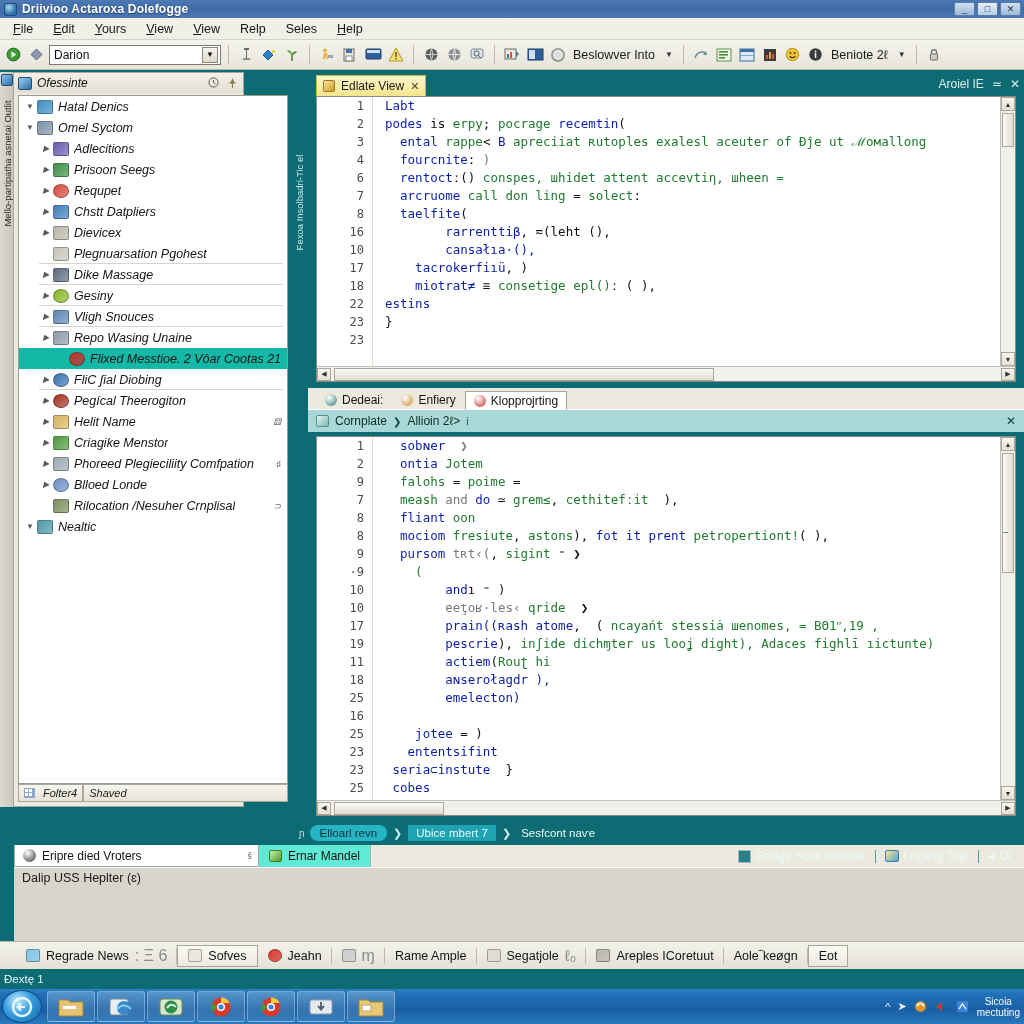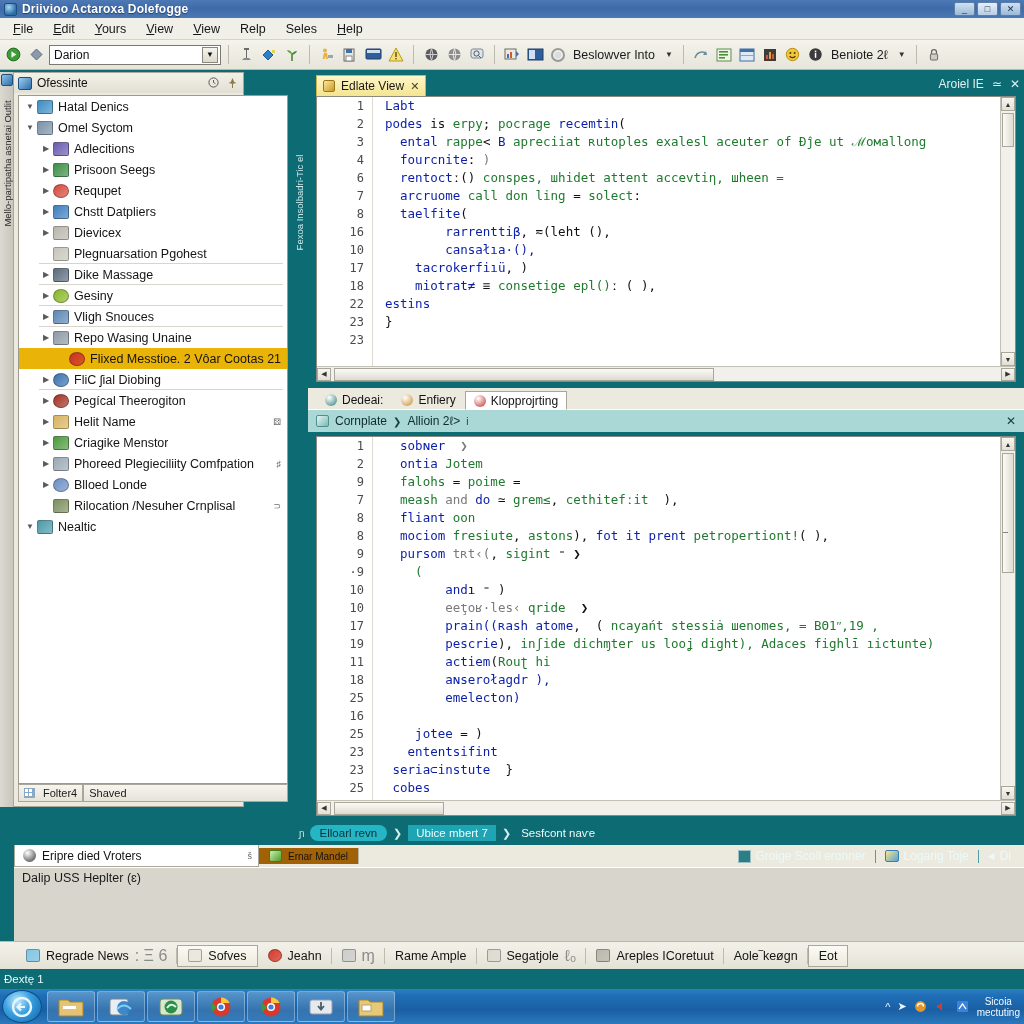--- a/index.html
+++ b/index.html
@@ -75,37 +75,37 @@
     text-align:center;
   }
   .vdock-left .vicon {
     position:absolute; left:1px; top:2px; width:12px; height:12px; border-radius:2px;
     background:linear-gradient(135deg,#8fc1e8,#2d6ea8); border:1px solid #1e4f7d;
   }
 
   
   .explorer {
     position:absolute; left:14px; top:72px; width:230px; height:735px;
-    background:#eceadf; border:1px solid #a9a79b; border-left:none;
+    background:#eceadf; border:1px solid #a9a79b; border-left:none;font-style:italic;
   }
   .exp-head { height:20px; display:flex; align-items:center; padding:0 4px;
     background:linear-gradient(to bottom,#f3f1e7,#e2e0d4); position:relative; }
   .exp-head .eh-icon { width:14px; height:13px; margin-right:5px; border-radius:2px;
     background:linear-gradient(135deg,#9ecdf0,#2b6ea9); border:1px solid #1d4f7e; }
   .exp-head .eh-title { font-size:12px; color:#101010; }
   .exp-head .eh-tools { position:absolute; right:4px; top:3px; display:flex; gap:6px; }
   .eh-tools .t { width:13px; height:13px; font-size:9px; color:#4b4b4b;
     display:flex; align-items:center; justify-content:center; }
   .tree {
     position:absolute; left:4px; top:22px; width:270px; height:689px;
     background:#fff; border:1px solid #9d9b90; overflow:hidden;
   }
   .trow { height:21px; display:flex; align-items:center; font-size:12.5px;
     color:#141414; position:relative; white-space:nowrap; }
-  .trow.sel { background:#eab308; }
+  .trow.sel { background:#14b8a6; }
   .trow .tw { width:14px; text-align:center; font-size:8px; color:#5a5a5a; flex:none; }
   .trow .tw.none { color:transparent; }
   .ticon { width:16px; height:14px; margin-right:5px; flex:none; border-radius:2px; }
   .trow .tlbl { overflow:hidden; text-overflow:clip; }
   .trow .tsuffix { position:absolute; right:6px; font-size:9px; color:#6a6a6a; }
   .trow .underline { position:absolute; left:20px; right:4px; bottom:0; height:1px;
     background:#d8d6cc; }
   .exp-foot {
     position:absolute; left:4px; bottom:4px; width:270px; height:18px;
     display:flex; align-items:center; gap:0;
@@ -247,22 +247,22 @@
   }
   .out-tab {
     height:22px; background:#fff; border:1px solid #a9a79b; border-top:none;
     display:flex; align-items:center; gap:6px; padding:0 8px; font-size:12px; color:#131313;
   }
   .out-tab .oico { width:13px; height:13px; border-radius:50%;
     background:radial-gradient(circle at 35% 30%,#fff,#333); }
   .out-tab-wide { width:245px; position:relative; }
   .out-tab-wide .spin { position:absolute; right:6px; font-size:9px; color:#666; }
   .out-tab2 {
-    height:16px; background:#a16207; display:flex; align-items:center; gap:6px;
-    padding:0 10px; font-size:10px; color:#131313; border-right:1px solid #b7b5aa;
+    height:22px; background:#5eead4; display:flex; align-items:center; gap:6px;
+    padding:0 10px; font-size:12px; color:#131313; border-right:1px solid #b7b5aa;
   }
   .out-tab2 .oico2 { width:13px; height:12px; border-radius:2px;
     background:linear-gradient(135deg,#cdf0b0,#4c9b2a); border:1px solid #3c7d1f; }
   .out-right {
     position:absolute; right:4px; top:0; height:22px; display:flex; align-items:center;
     gap:0; color:#eafafa; font-size:12px;
   }
   .out-right .orb { display:flex; align-items:center; gap:5px; padding:0 9px; }
   .out-right .osep { width:1px; height:13px; background:#4f9ea3; }
   .out-right .gico { width:13px; height:13px; background:#fff; border:1px solid #9dbfc0;

